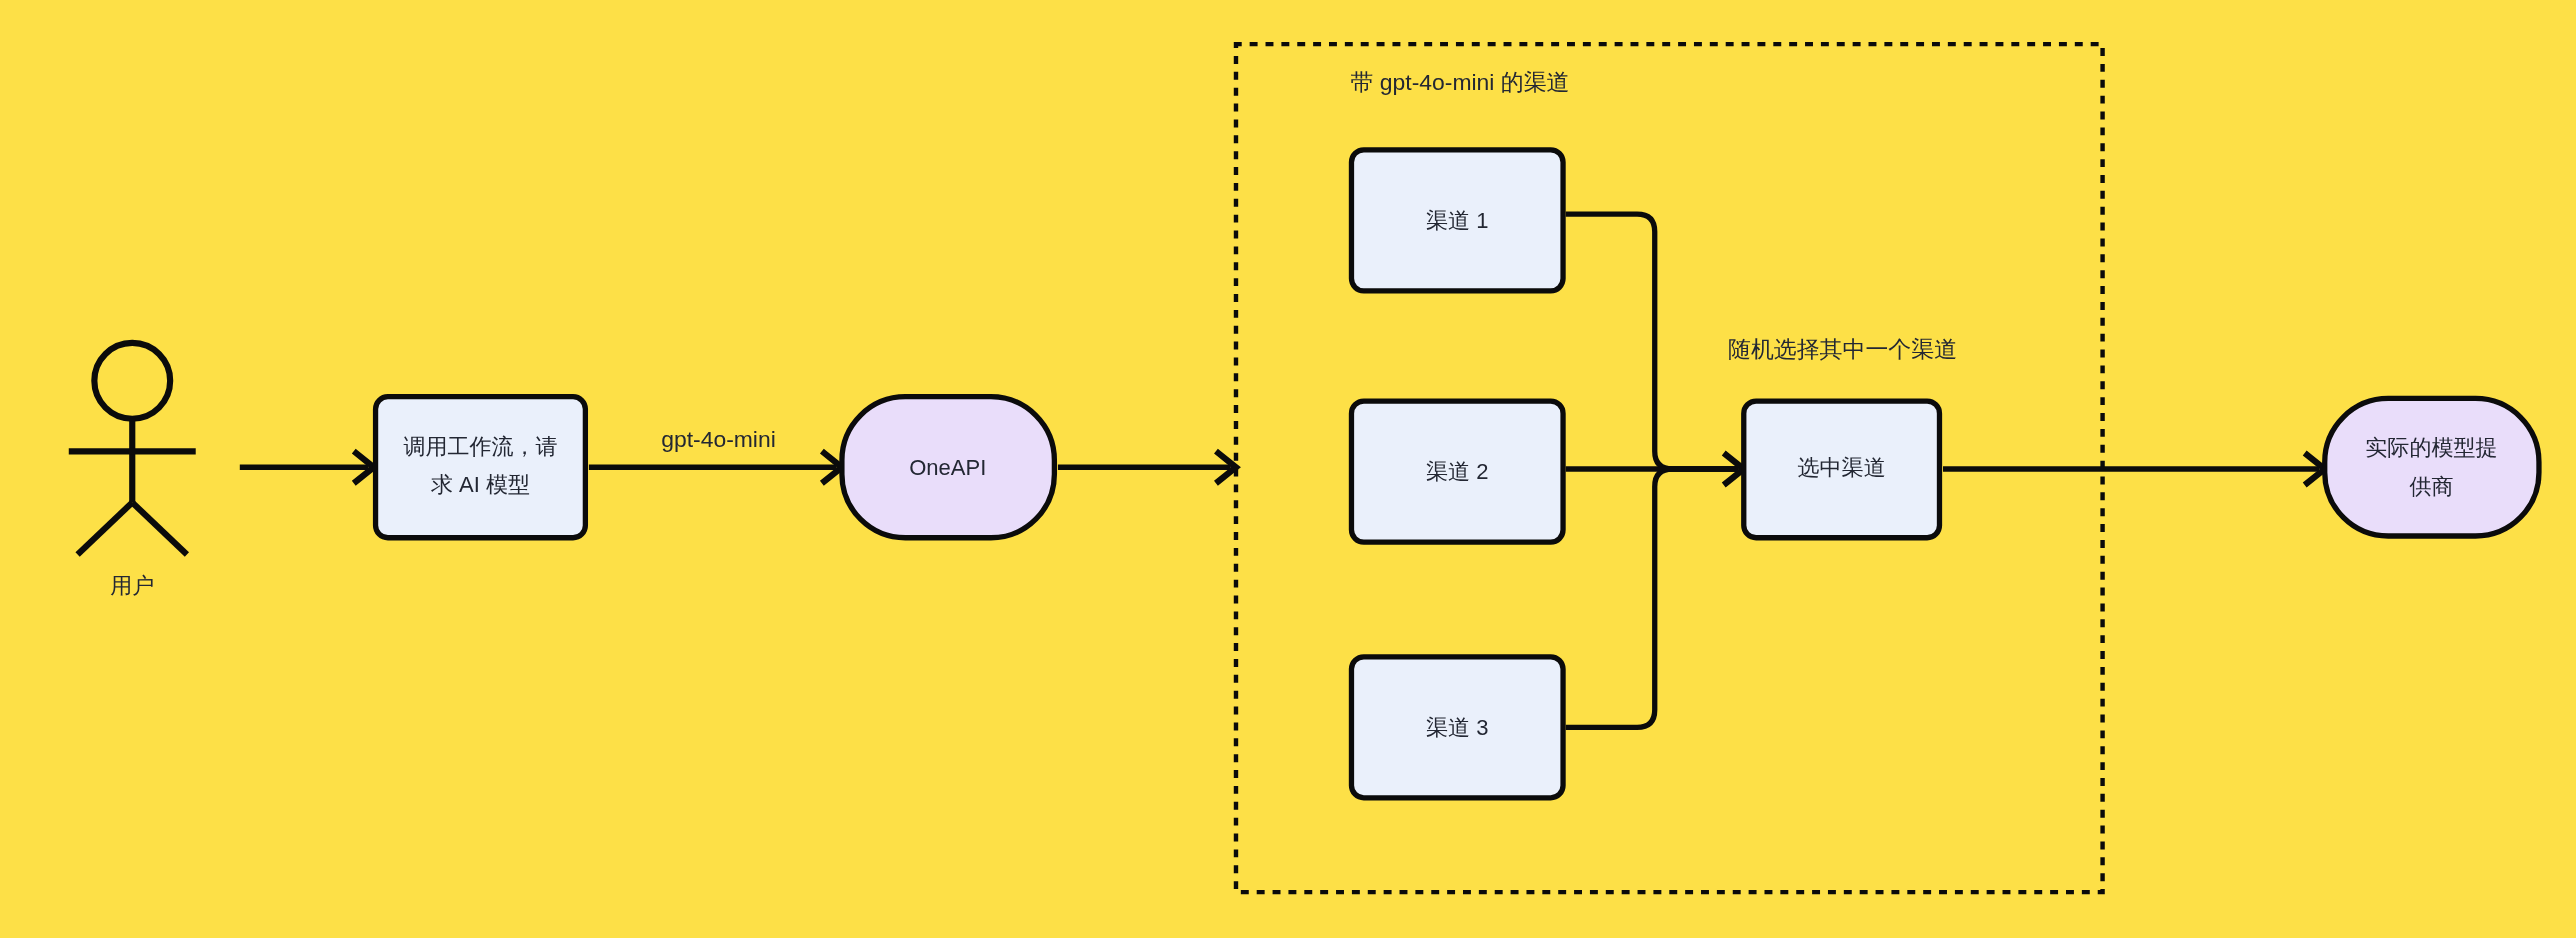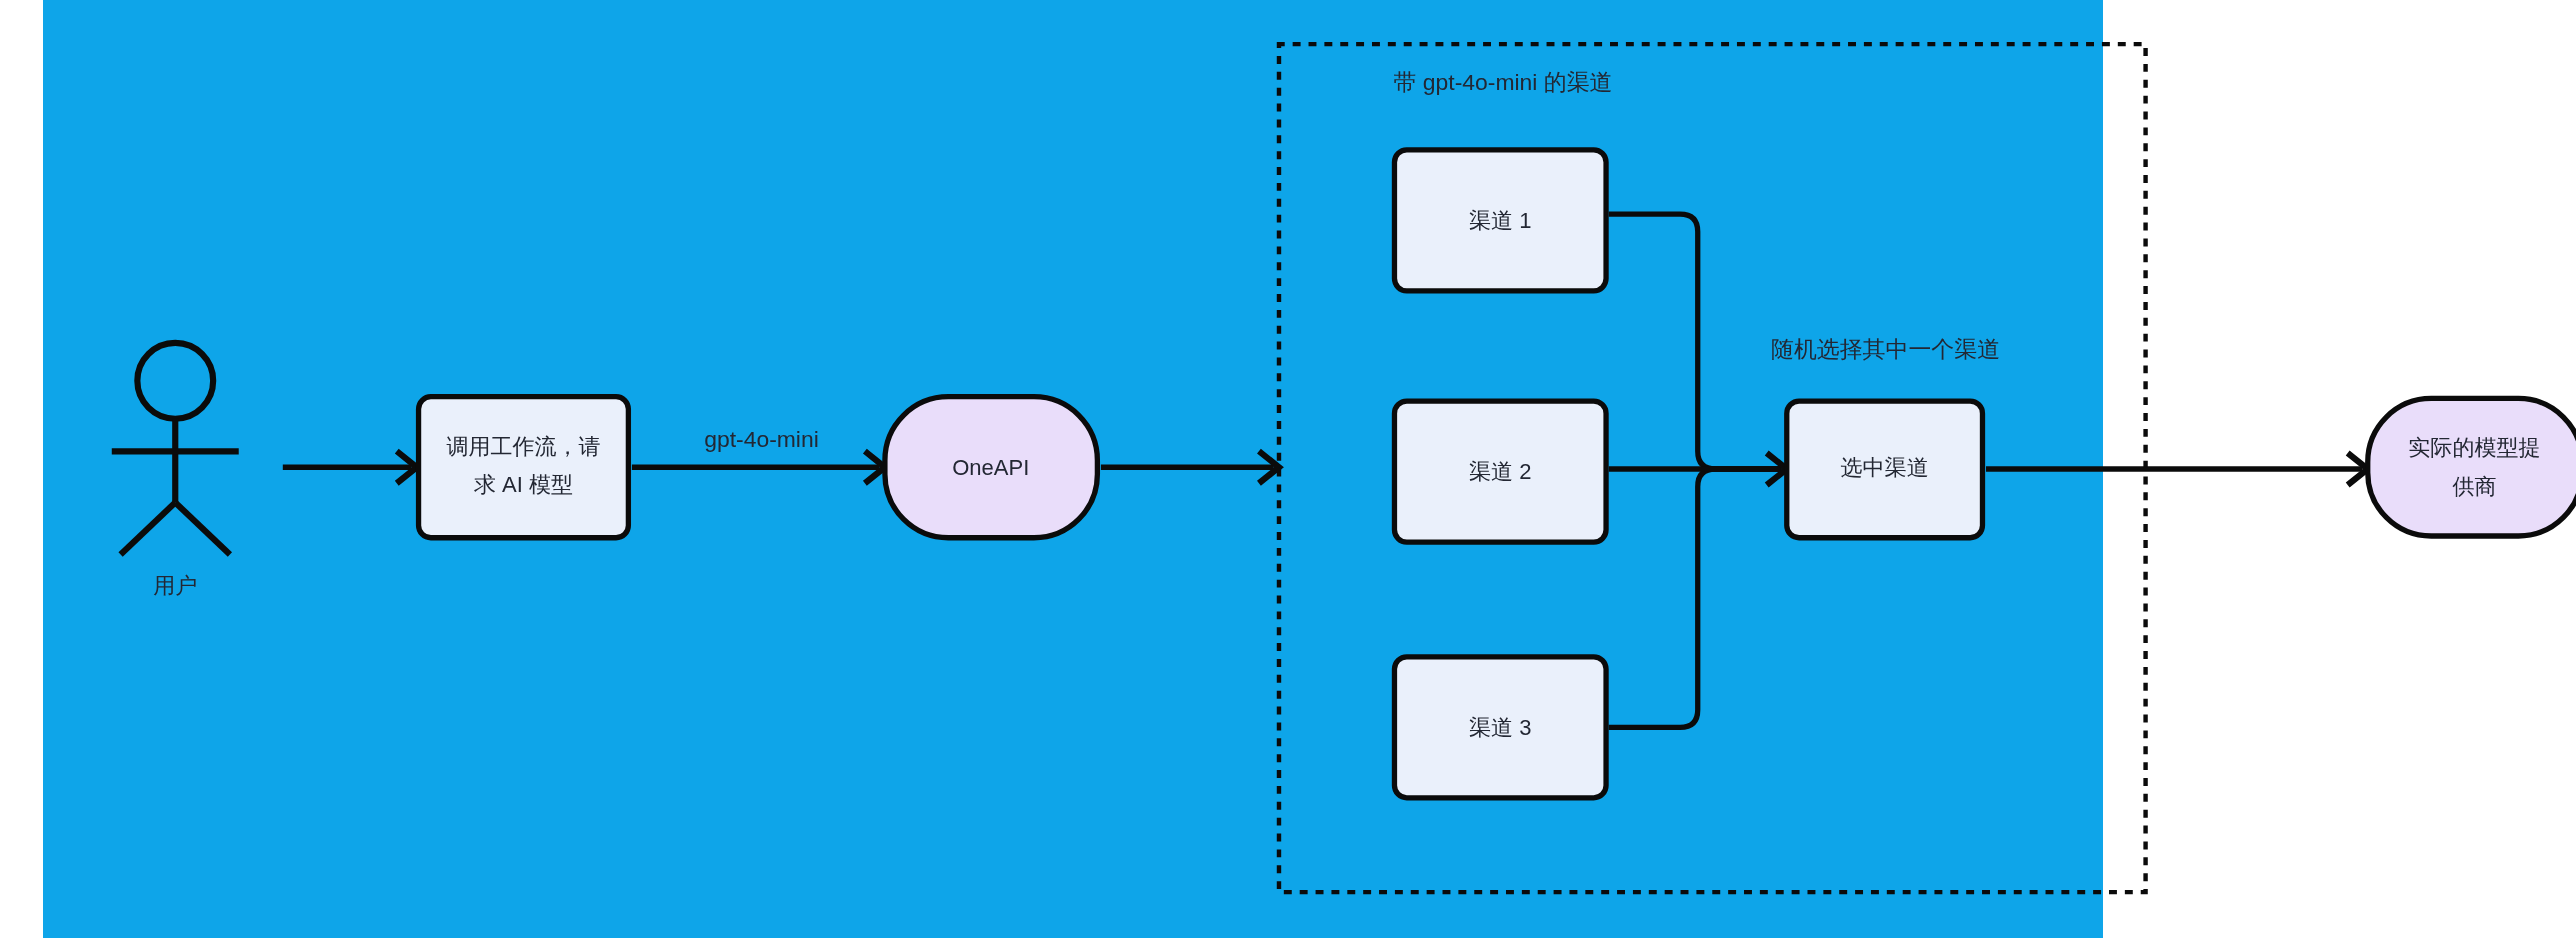--- a/index.html
+++ b/index.html
@@ -8,24 +8,23 @@
     background: #ffffff;
   }
   body {
     width: 2576px;
     height: 938px;
     overflow: hidden;
     font-family: "Liberation Sans", "DejaVu Sans", sans-serif;
   }
   #diagram-root {
     position: relative;
-    width: 2060px;
+    width: 2576px;
     height: 938px;
-    background: #0ea5e9;
-    margin-left: 43px;
+    background: #fde047;
   }
   svg#flow {
     position: absolute;
     left: 0;
     top: 0;
     width: 2576px;
     height: 938px;
     display: block;
   }
   .node-shape {

